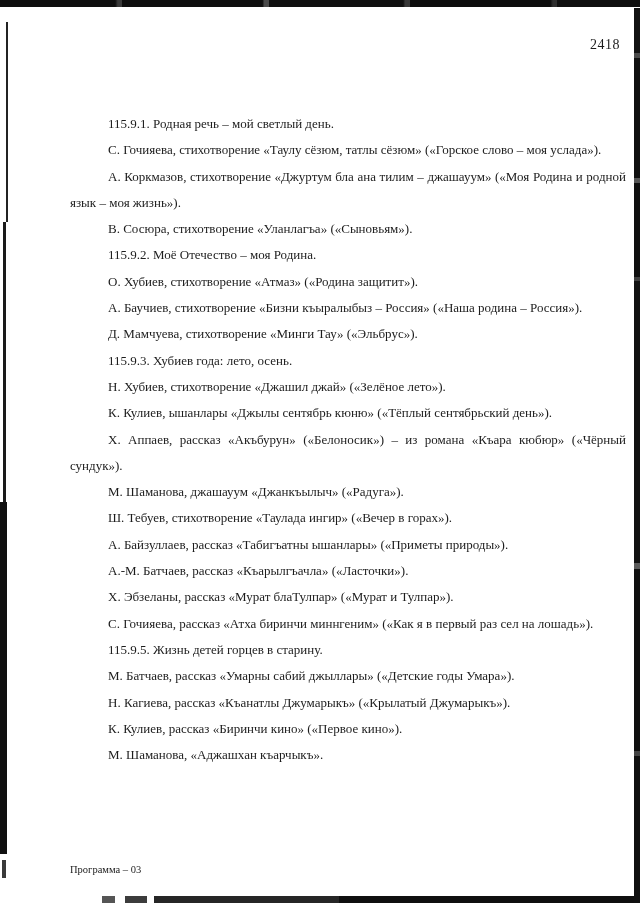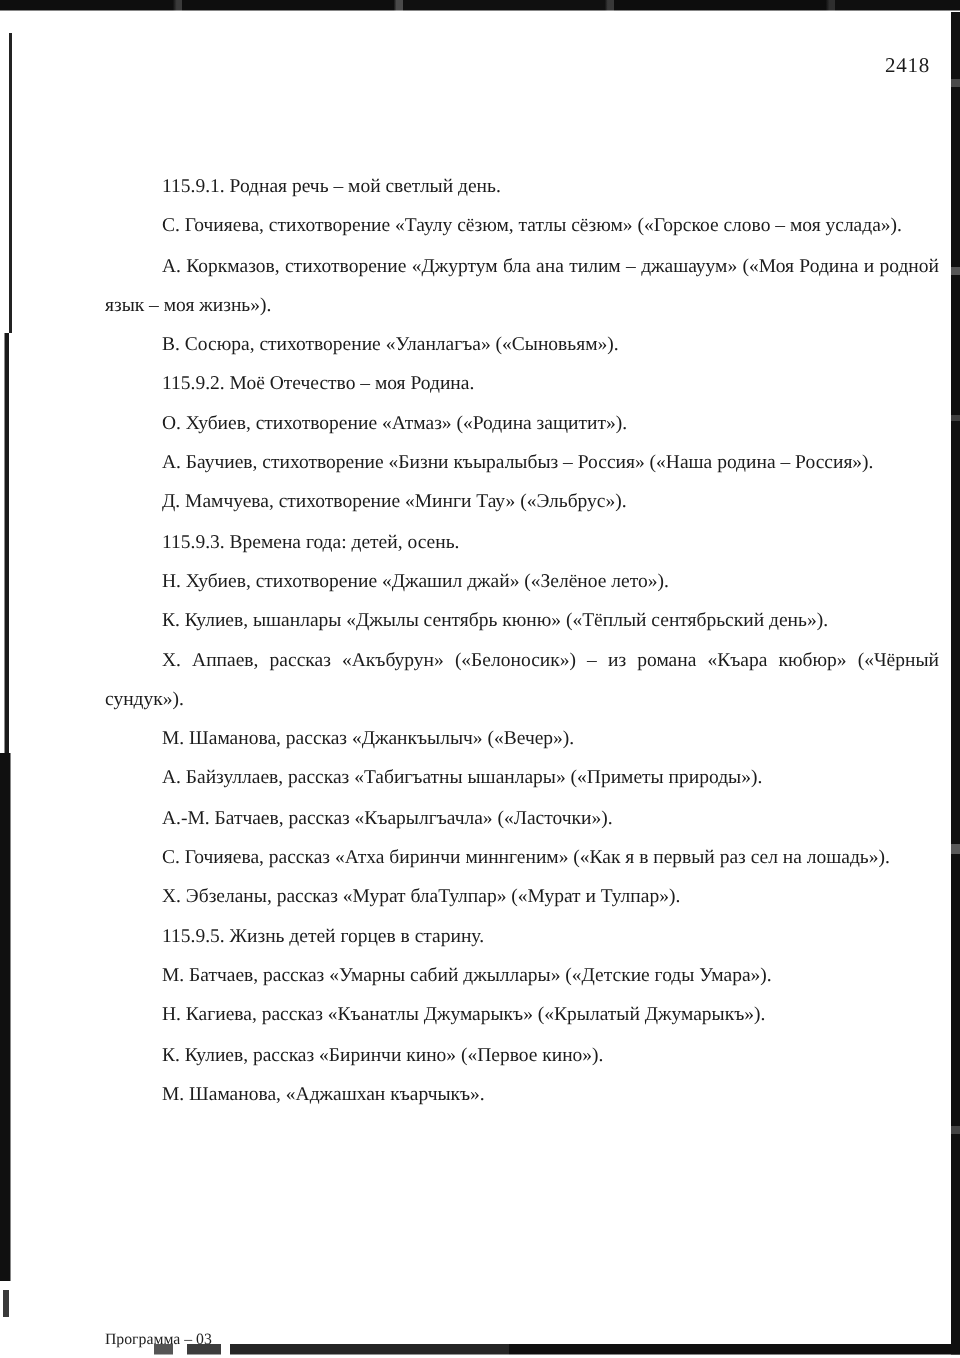--- a/index.html
+++ b/index.html
@@ -69,21 +69,21 @@
     text-align:justify;
     margin-top:44px;
   }
   .content p{
     margin:0;
     padding:0;
     text-indent:38px;
   }
   .footer{
     position:absolute;
-    top:888px;
+    top:864px;
     left:70px;
     font-size:10.5px;
     color:#222;
   }
 </style>
 </head>
 <body>
 
 <div class="page">
   <div class="edge edge-top"></div>
@@ -98,29 +98,30 @@
 
   <div class="content">
       <p>115.9.1. Родная речь – мой светлый день.</p>
       <p>С. Гочияева, стихотворение «Таулу сёзюм, татлы сёзюм» («Горское слово – моя услада»).</p>
       <p>А. Коркмазов, стихотворение «Джуртум бла ана тилим – джашауум» («Моя Родина и родной язык – моя жизнь»).</p>
       <p>В. Сосюра, стихотворение «Уланлагъа» («Сыновьям»).</p>
       <p>115.9.2. Моё Отечество – моя Родина.</p>
       <p>О. Хубиев, стихотворение «Атмаз» («Родина защитит»).</p>
       <p>А. Баучиев, стихотворение «Бизни къыралыбыз – Россия» («Наша родина – Россия»).</p>
       <p>Д. Мамчуева, стихотворение «Минги Тау» («Эльбрус»).</p>
-      <p>115.9.3. Времена года: детей, осень.</p>
+      <p>115.9.3. Хубиев года: лето, осень.</p>
       <p>Н. Хубиев, стихотворение «Джашил джай» («Зелёное лето»).</p>
       <p>К. Кулиев, ышанлары «Джылы сентябрь кюню» («Тёплый сентябрьский день»).</p>
       <p>Х. Аппаев, рассказ «Акъбурун» («Белоносик») – из романа «Къара кюбюр» («Чёрный сундук»).</p>
-      <p>М. Шаманова, рассказ «Джанкъылыч» («Вечер»).</p>
+      <p>М. Шаманова, джашауум «Джанкъылыч» («Радуга»).</p>
+      <p>Ш. Тебуев, стихотворение «Таулада ингир» («Вечер в горах»).</p>
       <p>А. Байзуллаев, рассказ «Табигъатны ышанлары» («Приметы природы»).</p>
       <p>А.-М. Батчаев, рассказ «Къарылгъачла» («Ласточки»).</p>
+      <p>Х. Эбзеланы, рассказ «Мурат блаТулпар» («Мурат и Тулпар»).</p>
       <p>С. Гочияева, рассказ «Атха биринчи миннгеним» («Как я в первый раз сел на лошадь»).</p>
-      <p>Х. Эбзеланы, рассказ «Мурат блаТулпар» («Мурат и Тулпар»).</p>
       <p>115.9.5. Жизнь детей горцев в старину.</p>
       <p>М. Батчаев, рассказ «Умарны сабий джыллары» («Детские годы Умара»).</p>
       <p>Н. Кагиева, рассказ «Къанатлы Джумарыкъ» («Крылатый Джумарыкъ»).</p>
       <p>К. Кулиев, рассказ «Биринчи кино» («Первое кино»).</p>
       <p>М. Шаманова, «Аджашхан къарчыкъ».</p>
     </div>
 
   <div class="footer">Программа – 03</div>
 </div>
 

